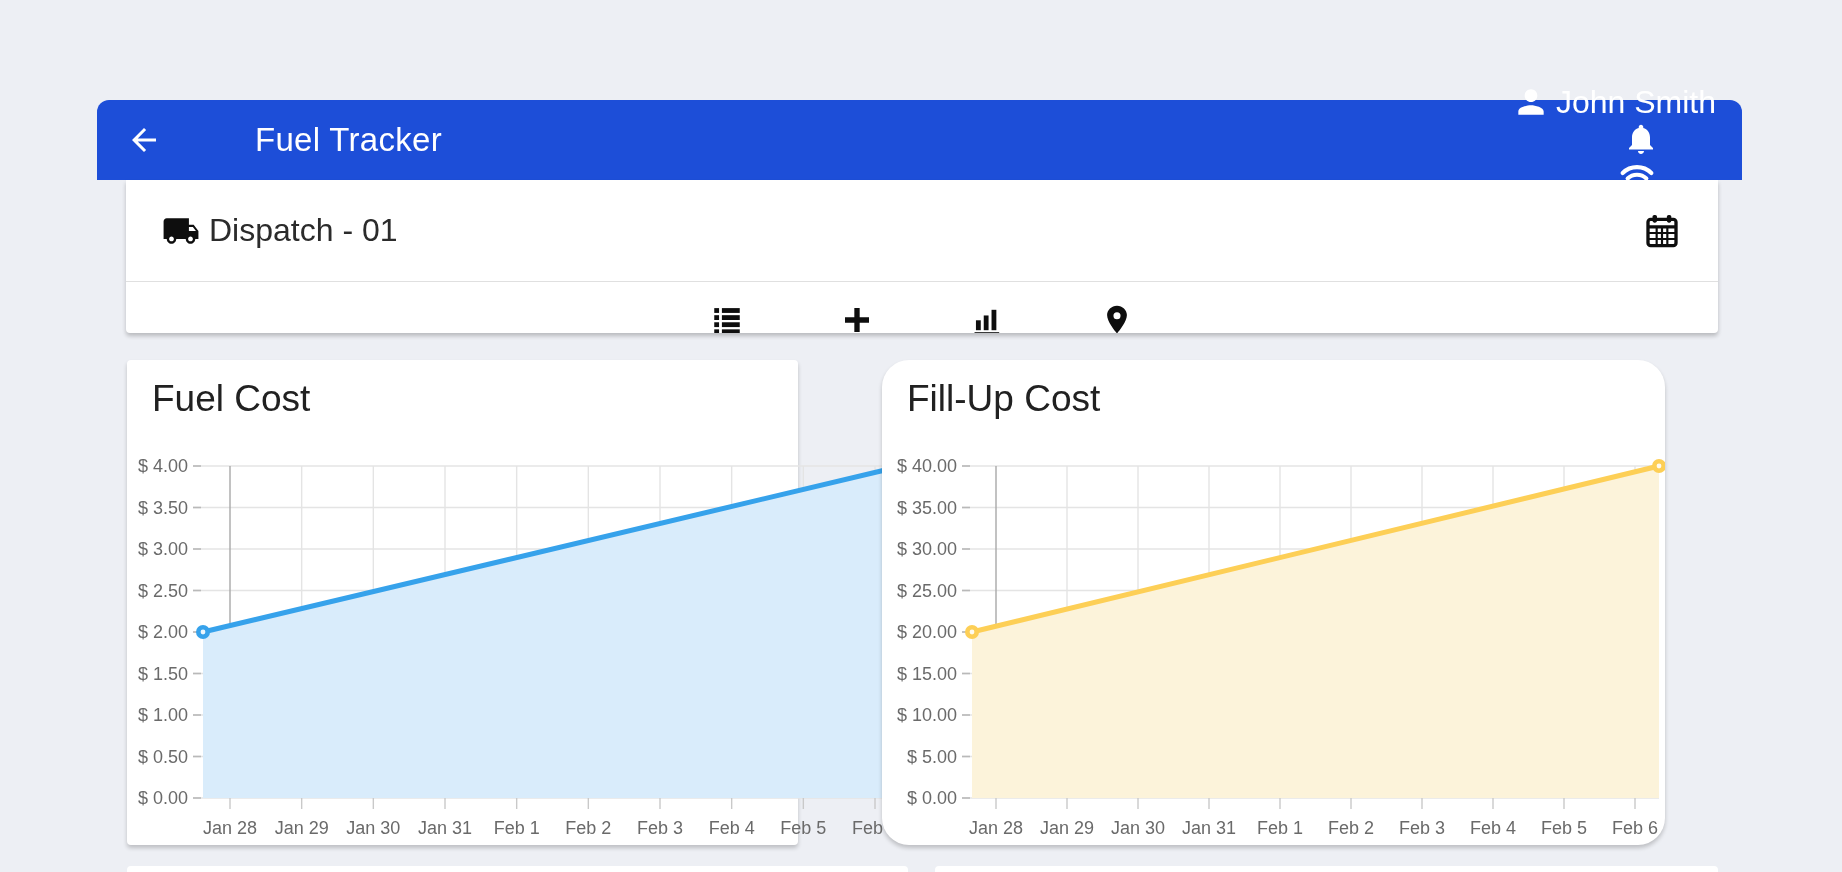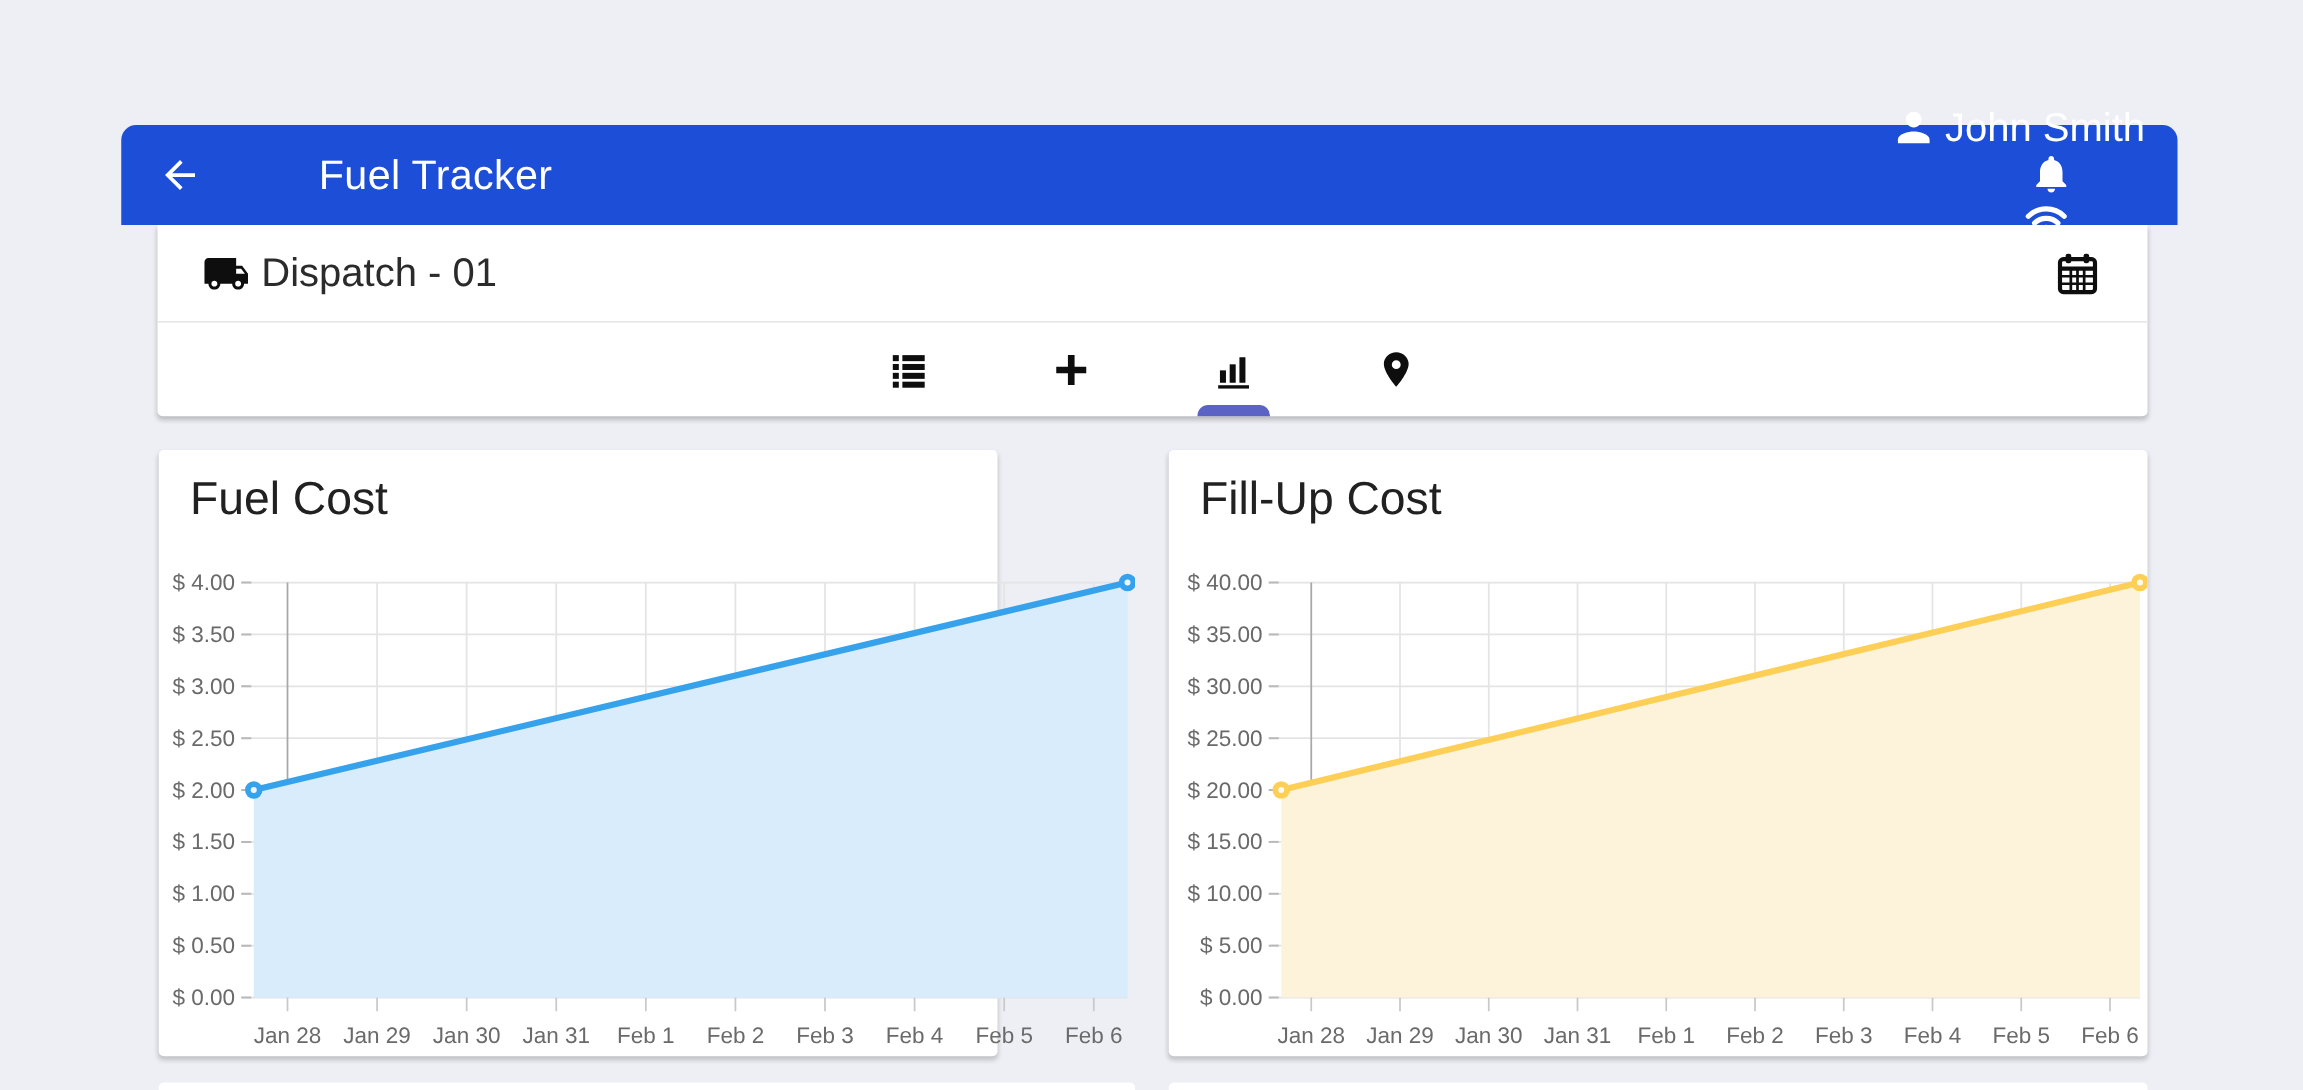--- a/index.html
+++ b/index.html
@@ -23,21 +23,21 @@
   .user-chip{display:flex;align-items:center;background:none;border:none;color:#fff;cursor:pointer;padding:0;}
   .user-chip span{font-size:32px;margin-left:6px;font-family:"Liberation Sans",sans-serif;}
   .bell-btn{background:none;border:none;cursor:pointer;padding:0;margin-left:54px;display:flex;}
   .wifi-wrap{margin-left:46px;display:flex;}
   
   .header-card{
     position:absolute;left:126px;top:180px;width:1592px;height:153px;
     background:#fff;border-radius:0 0 4px 4px;
     box-shadow:0 3px 4px rgba(0,0,0,.22);overflow:hidden;
   }
-  .dispatch-row{height:77px;display:flex;align-items:center;padding:0 36px;}
+  .dispatch-row{height:77px;display:flex;align-items:center;padding:12px 36px;}
   .dispatch-row .truck{display:flex;margin-left:0;}
   .dispatch-label{font-size:32px;color:#2b2b2b;margin-left:9px;}
   .cal-btn{margin-left:auto;background:none;border:none;cursor:pointer;padding:0;display:flex;}
   .divider{height:1px;background:#e0e0e0;}
   .toolbar{
     position:relative;height:75px;display:flex;align-items:center;justify-content:center;gap:74px;
   }
   .tool-btn{
     width:56px;height:56px;background:none;border:none;cursor:pointer;
     display:flex;align-items:center;justify-content:center;padding:0;
@@ -45,21 +45,21 @@
   .tab-indicator{
     position:absolute;left:832px;bottom:-8px;width:58px;height:17px;
     border-radius:9px;background:#5b63c5;
   }
   
   .chart-card{
     position:absolute;top:360px;height:485px;background:#fff;border-radius:4px;
     box-shadow:0 3px 4px rgba(0,0,0,.2);
   }
   .card-left{left:127px;width:671px;}
-  .card-right{left:935px;width:783px;}
+  .card-right{left:882px;width:783px;border-radius:27px;}
   .chart-title{
     margin:0;position:absolute;left:25px;top:18px;
     font-size:37px;font-weight:400;color:#212121;
   }
   .chart-svg{position:absolute;left:0;top:70px;}
   
   .peek{position:absolute;top:866px;height:8px;background:#fff;border-radius:4px 4px 0 0;}
   .peek-left{left:127px;width:781px;}
   .peek-right{left:935px;width:783px;}
 </style>

